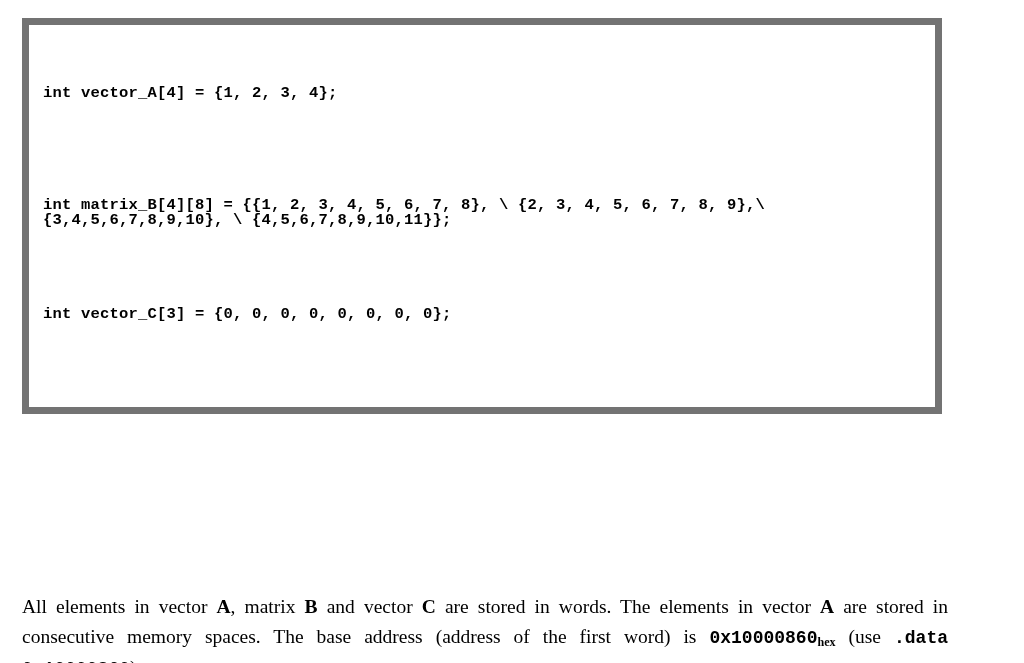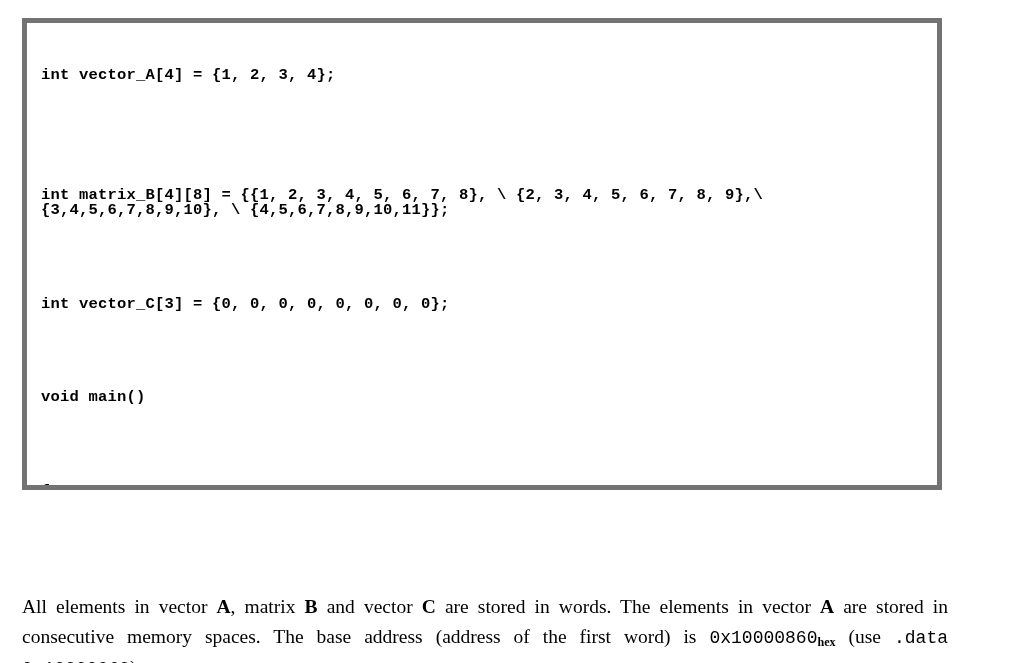--- a/index.html
+++ b/index.html
@@ -18,25 +18,25 @@
     position: relative;
     width: 1024px;
     height: 663px;
     box-sizing: border-box;
   }
   .code-box {
     position: absolute;
     left: 22px;
     top: 18px;
     width: 920px;
-    height: 472px;
+    height: 396px;
     box-sizing: border-box;
-    border: 5px solid #737373;
+    border: 7px solid #737373;
     background: #ffffff;
-    padding: 14px 0 0 0;
+    padding: 30px 0 0 0;
     overflow: hidden;
   }
   .code-listing {
     font-family: "Liberation Mono", monospace;
     font-size: 15.5px;
     font-weight: bold;
     line-height: 1.0;
     white-space: pre-wrap;
     word-break: break-word;
     margin: 0;
@@ -45,37 +45,36 @@
   }
   .code-line {
     white-space: pre-wrap;
     word-break: break-word;
     min-height: 14px;
   }
   .gap-lg { height: 34px; }
   .gap-sm { height: 16px; }
   .wrap-line {
     white-space: pre-wrap;
-    margin-top: 8px;
   }
   .para {
     position: absolute;
     left: 22px;
     top: 572px;
     width: 926px;
     font-family: "Liberation Serif", serif;
     font-size: 19.5px;
     line-height: 1.55;
     text-align: justify;
     text-justify: inter-word;
   }
   .para b { font-weight: bold; }
   .mono-bold {
     font-family: "Liberation Mono", monospace;
-    font-weight: normal;
+    font-weight: bold;
     font-size: 18px;
   }
   sub {
     font-size: 0.62em;
     vertical-align: -0.28em;
     font-family: Liberation Serif, serif;
     font-weight: bold;
   }
 </style>
 </head>
@@ -84,21 +83,20 @@
 <div class="page">
 
   <div class="code-box">
     <div class="code-listing">
       <div class="code-line">int vector_A[4] = {1, 2, 3, 4};</div>
       <div class="gap-lg"></div>
       <div class="code-line wrap-line">int matrix_B[4][8] = {{1, 2, 3, 4, 5, 6, 7, 8}, \ {2, 3, 4, 5, 6, 7, 8, 9},\ {3,4,5,6,7,8,9,10}, \ {4,5,6,7,8,9,10,11}};</div>
       <div class="gap-sm"></div>
       <div class="code-line">int vector_C[3] = {0, 0, 0, 0, 0, 0, 0, 0};</div>
       <div class="gap-sm"></div>
-      <div class="code-line">void main()</div>
       <div class="gap-sm"></div>
       <div class="code-line">{</div>
       <div class="gap-sm"></div>
       
       
       
       
       
       
       

